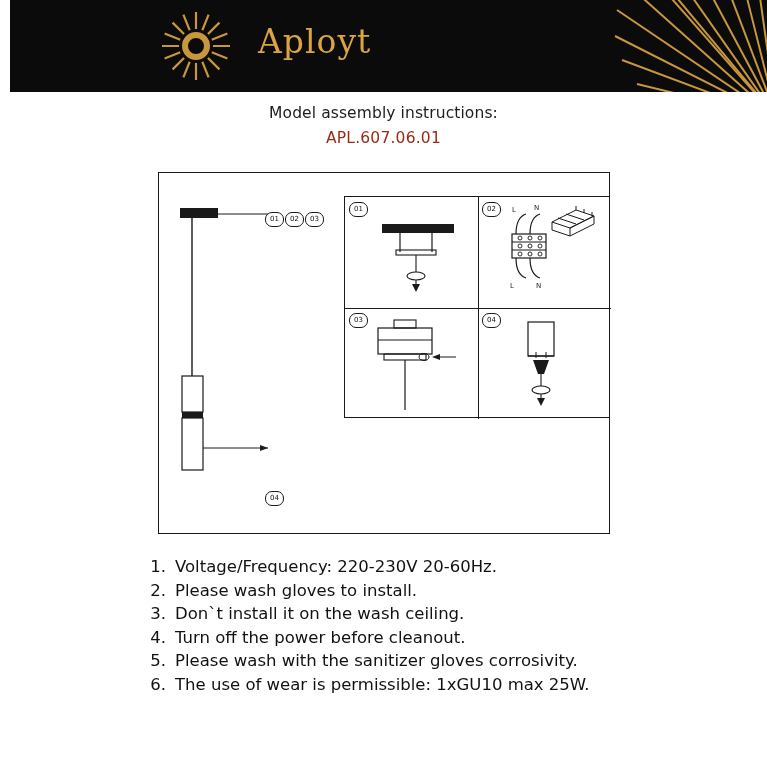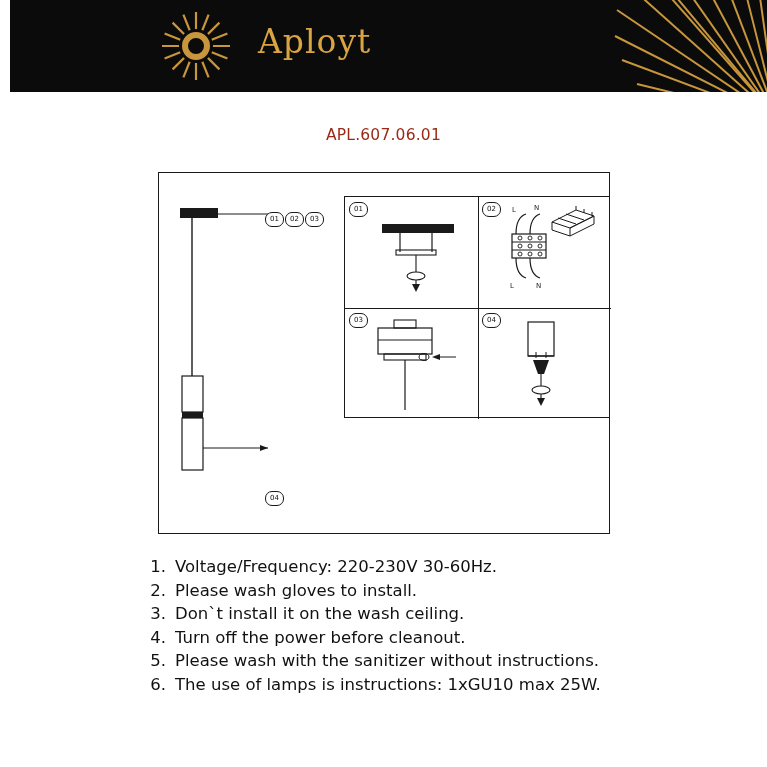--- a/index.html
+++ b/index.html
@@ -56,21 +56,21 @@
     left: 0;
     width: 767px;
     text-align: center;
   }
   .title-line1 {
     font-size: 15.5px;
     color: #1d1d1d;
     letter-spacing: .1px;
   }
   .title-line2 {
-    margin-top: 22px;
+    margin-top: 7px;
     font-size: 15.5px;
     color: #9a2a16;
     letter-spacing: .2px;
   }
 
   
   .diagram-frame {
     position: absolute;
     left: 158px;
     top: 172px;
@@ -206,20 +206,21 @@
         <path d="M300 178 L145 120"></path>
         <path d="M300 178 L160 144"></path>
         <path d="M300 178 L188 164"></path>
         <path d="M300 178 L222 176"></path>
       </g>
     </svg>
   </div>
 </div>
 
 <div class="title-block">
+  <div class="title-line1">Model assembly instructions:</div>
   <div class="title-line2">APL.607.06.01</div>
 </div>
 
 <div class="diagram-frame"></div>
 
 <div class="product-svg" style="left:160px; top:176px; width:180px; height:354px;">
   <svg width="180" height="354" viewBox="0 0 180 354">
 
     <rect x="20" y="32" width="38" height="10" fill="#1a1a1a"></rect>
 
@@ -330,41 +331,41 @@
     <ellipse cx="49" cy="72" rx="9" ry="4" fill="none" stroke="#1a1a1a" stroke-width="1.1"></ellipse>
     <line x1="49" y1="76" x2="49" y2="84" stroke="#1a1a1a" stroke-width="1.1"></line>
     <polygon points="49,88 45,80 53,80" fill="#1a1a1a"></polygon>
   </svg>
 </div>
 
 <div class="notes">
 
   <div class="note-row">
     <span class="note-num">1.</span>
-    <span class="note-text">Voltage/Frequency: 220-230V 30-60Hz.</span>
+    <span class="note-text">Voltage/Frequency: 220-230V 20-60Hz.</span>
   </div>
 
   <div class="note-row">
     <span class="note-num">2.</span>
     <span class="note-text">Please wash gloves to install.</span>
   </div>
 
   <div class="note-row">
     <span class="note-num">3.</span>
     <span class="note-text">Don`t install it on the wash ceiling.</span>
   </div>
 
   <div class="note-row">
     <span class="note-num">4.</span>
     <span class="note-text">Turn off the power before cleanout.</span>
   </div>
 
   <div class="note-row">
     <span class="note-num">5.</span>
-    <span class="note-text">Please wash with the sanitizer without instructions.</span>
+    <span class="note-text">Please wash with the sanitizer gloves corrosivity.</span>
   </div>
 
   <div class="note-row">
     <span class="note-num">6.</span>
-    <span class="note-text">The use of lamps is instructions: 1xGU10 max 25W.</span>
+    <span class="note-text">The use of wear is permissible: 1xGU10 max 25W.</span>
   </div>
 
 </div>
 
 </body></html>

